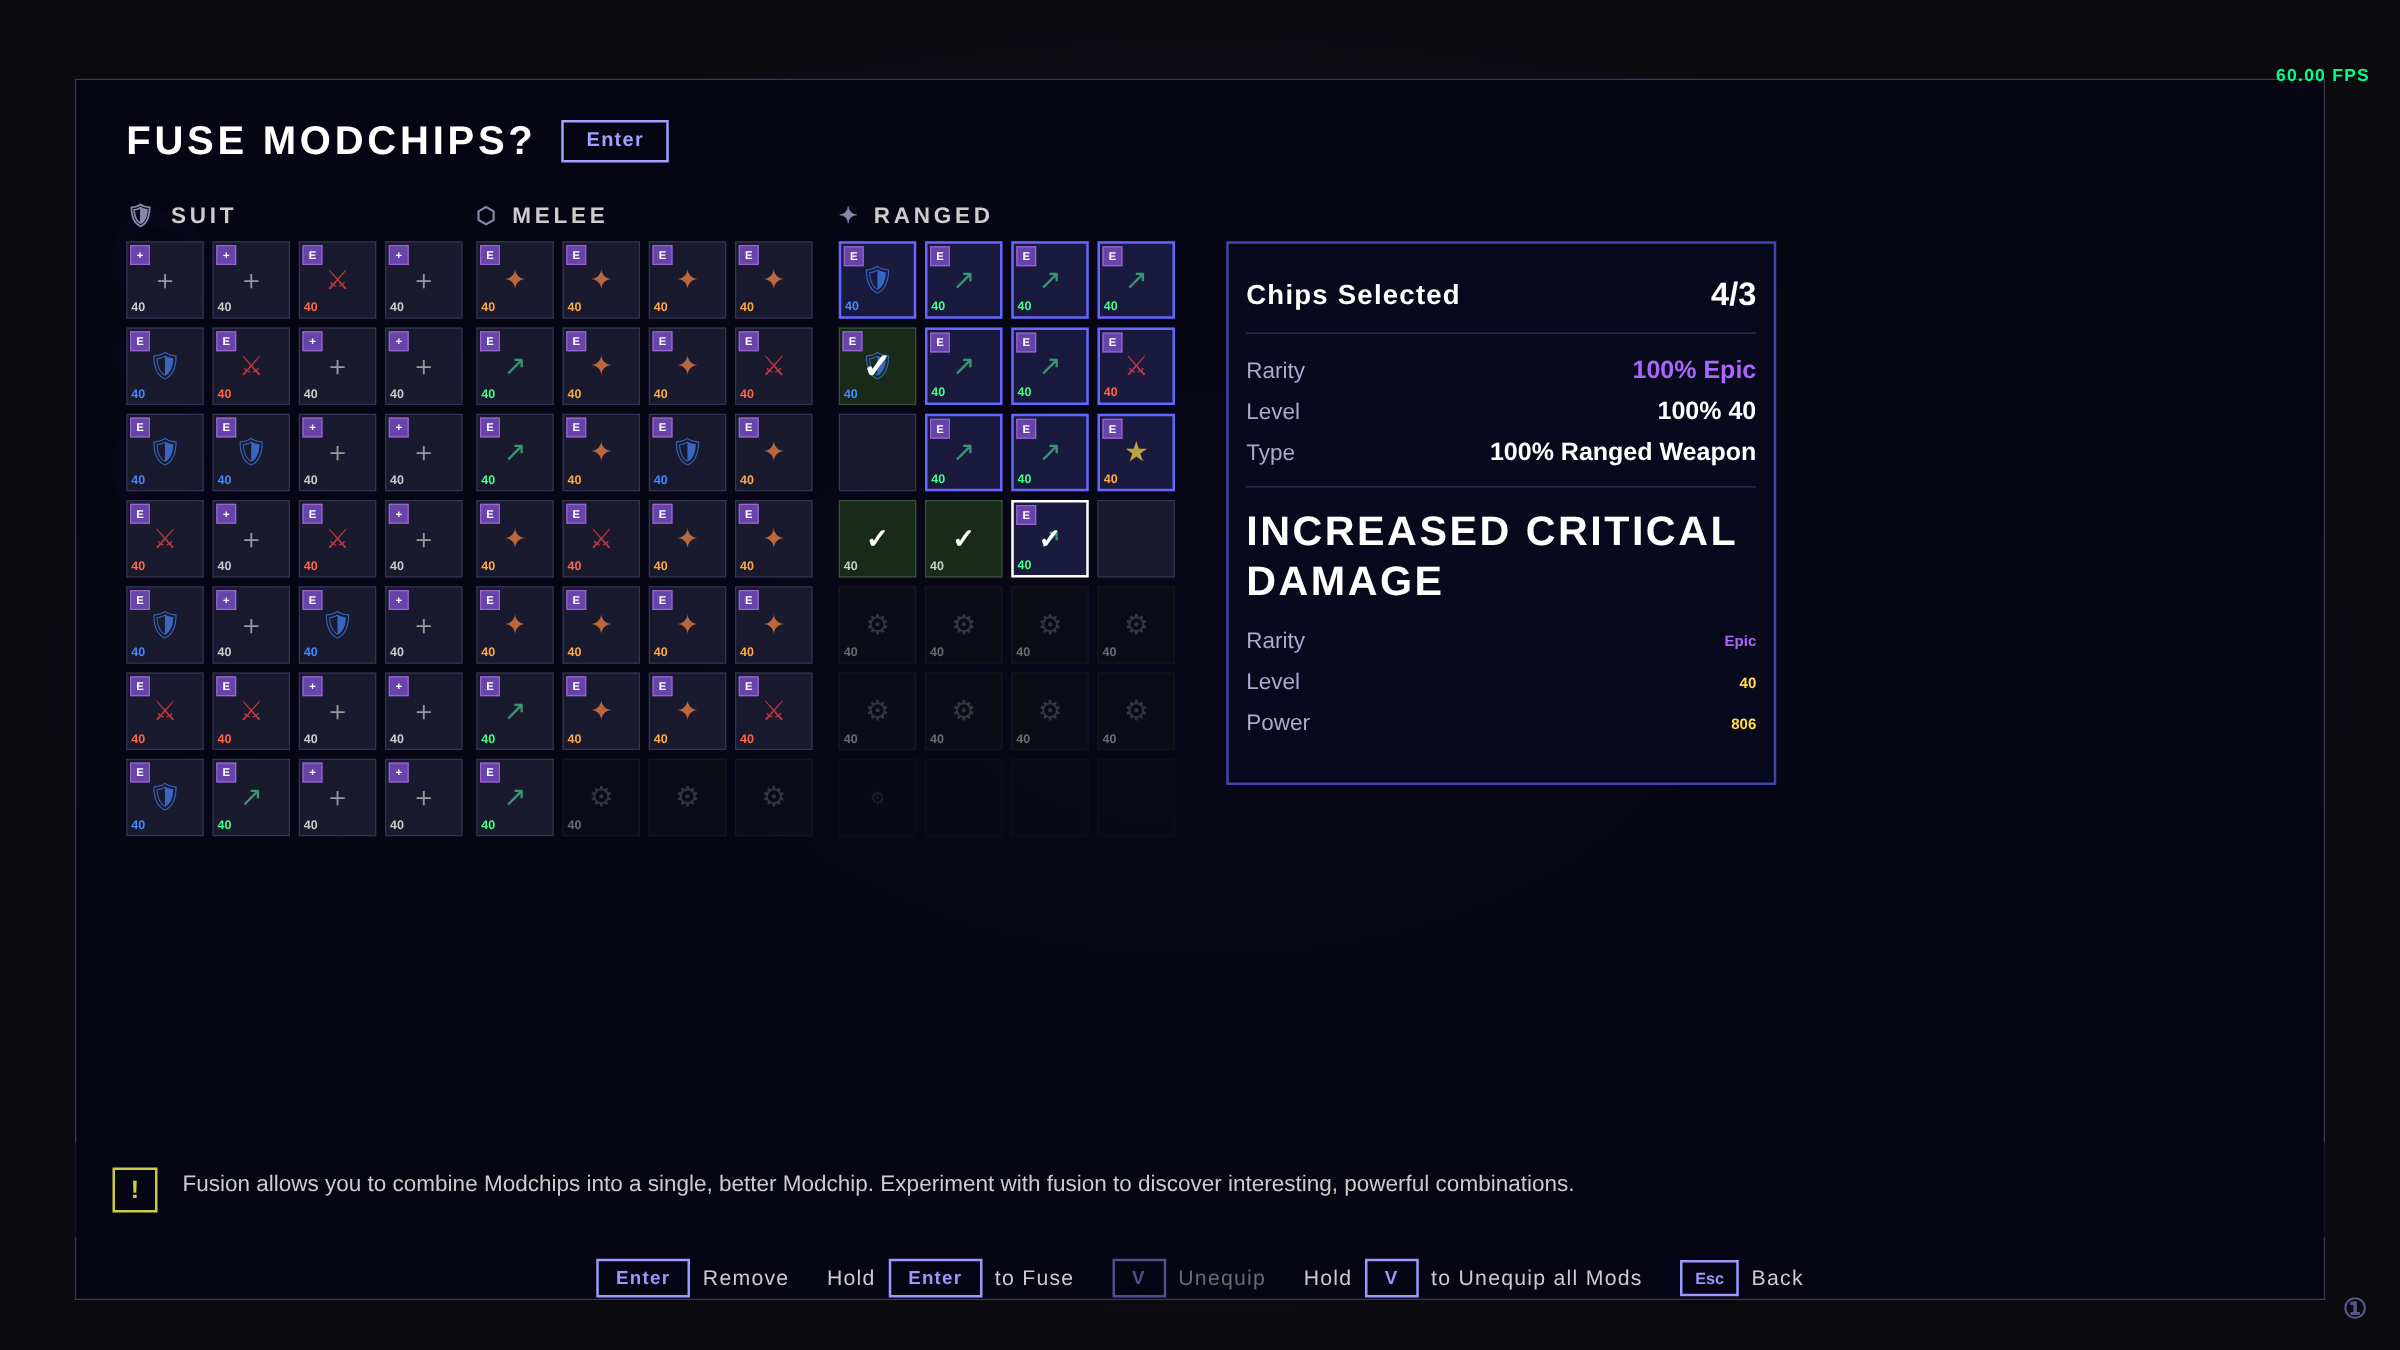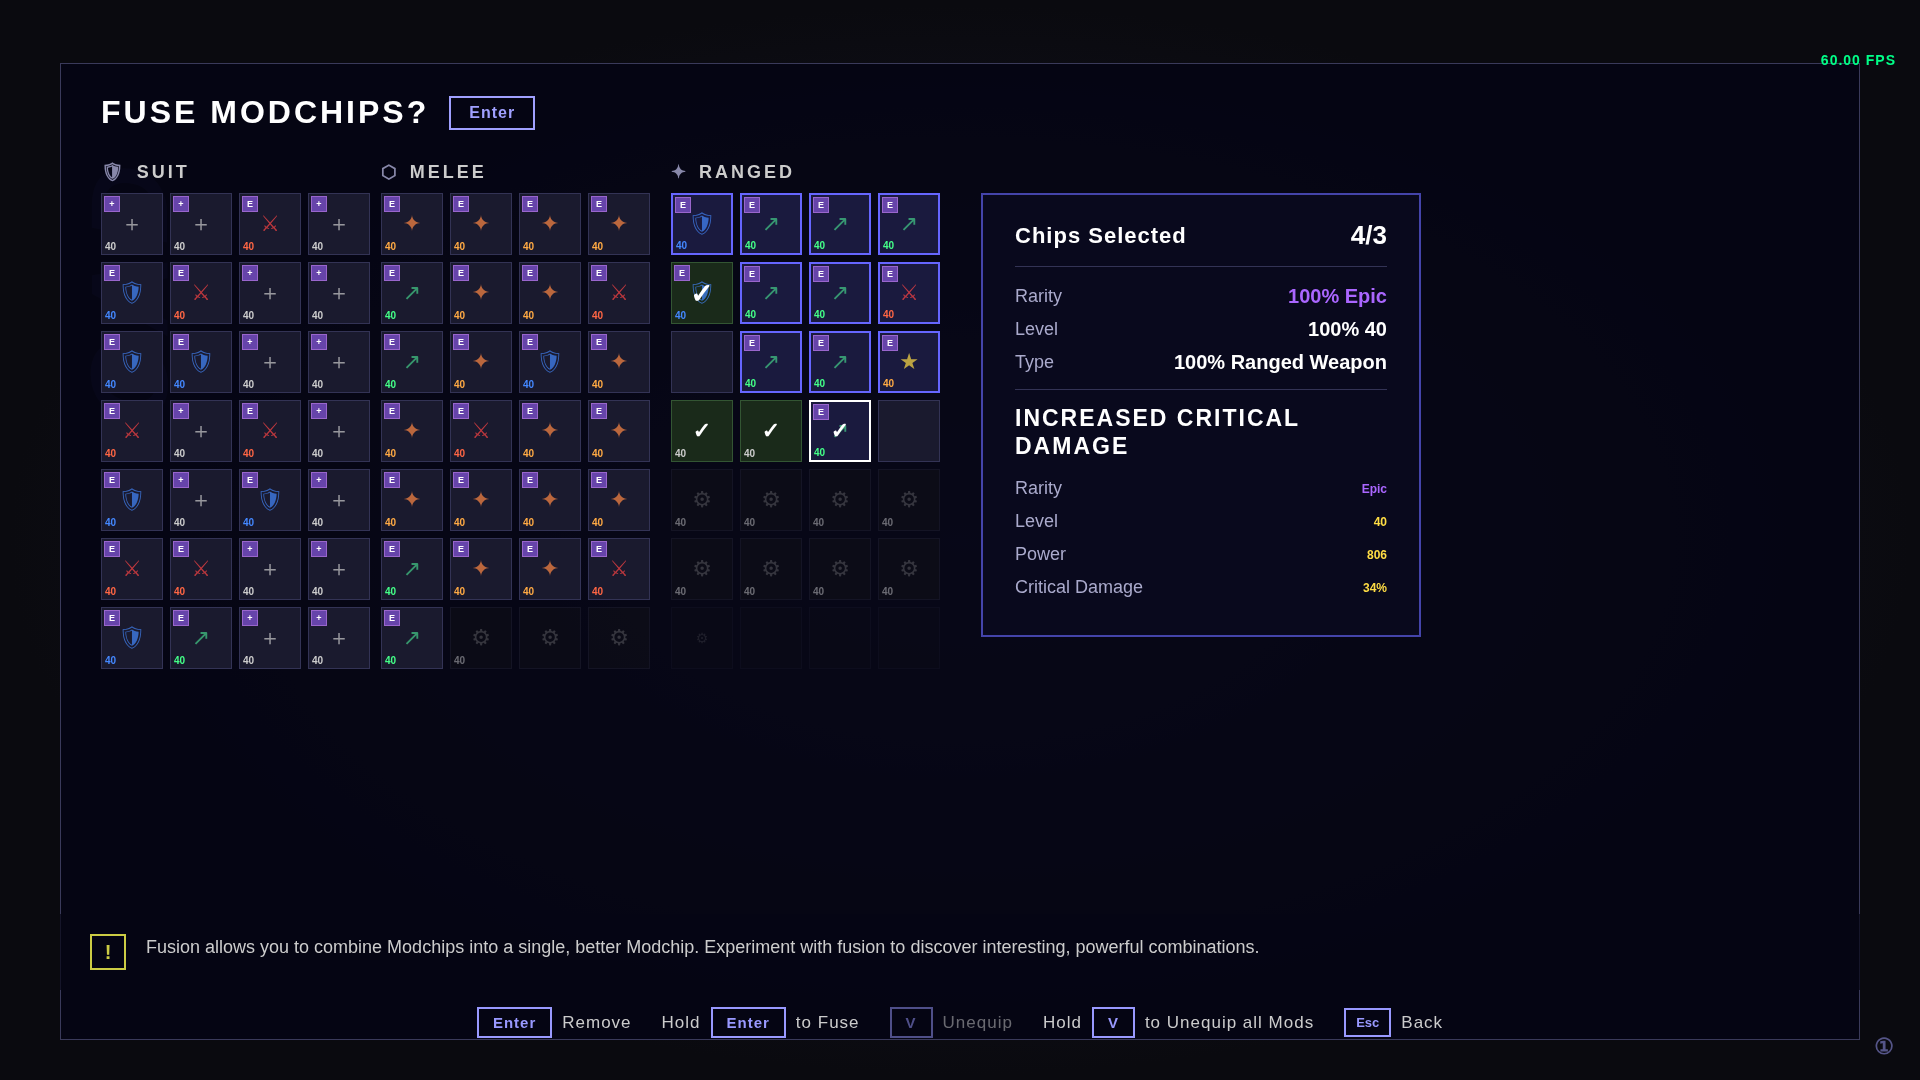--- a/index.html
+++ b/index.html
@@ -194,21 +194,21 @@
       z-index: 5;
     }
 
     
     .info-panel {
       margin-left: 20px;
       width: 440px;
       flex-shrink: 0;
       border: 2px solid #4444aa;
       background: rgba(10, 10, 30, 0.9);
-      padding: 25px 32px;
+      padding: 25px 14px;
       height: auto;
       align-self: flex-start;
     }
 
     .chips-selected-row {
       display: flex;
       justify-content: space-between;
       align-items: center;
       margin-bottom: 18px;
       padding-bottom: 15px;
@@ -244,21 +244,21 @@
     .info-value.epic { color: #aa66ff; font-weight: 700; }
     .info-value.highlight { color: #fff; font-weight: 700; }
 
     .divider {
       border: none;
       border-top: 1px solid #333355;
       margin: 15px 0;
     }
 
     .ability-title {
-      font-size: 23px;
+      font-size: 33px;
       font-weight: 900;
       color: #fff;
       letter-spacing: 2px;
       text-transform: uppercase;
       margin-bottom: 18px;
       line-height: 1.2;
     }
 
     .info-row2 {
       display: flex;
@@ -854,24 +854,20 @@
         <span class="info-label2">Rarity</span>
         <span class="info-value2 epic">Epic</span>
       </div>
       <div class="info-row2">
         <span class="info-label2">Level</span>
         <span class="info-value2 yellow">40</span>
       </div>
       <div class="info-row2">
         <span class="info-label2">Power</span>
         <span class="info-value2 yellow">806</span>
-      </div>
-      <div class="info-row2">
-        <span class="info-label2">Critical Damage</span>
-        <span class="info-value2 yellow">34%</span>
       </div>
     </div>
 
   </div>
 </div>
 
 <div class="hint-box">
   <div class="hint-icon">!</div>
   <span class="hint-text">Fusion allows you to combine Modchips into a single, better Modchip. Experiment with fusion to discover interesting, powerful combinations.</span>
 </div>

